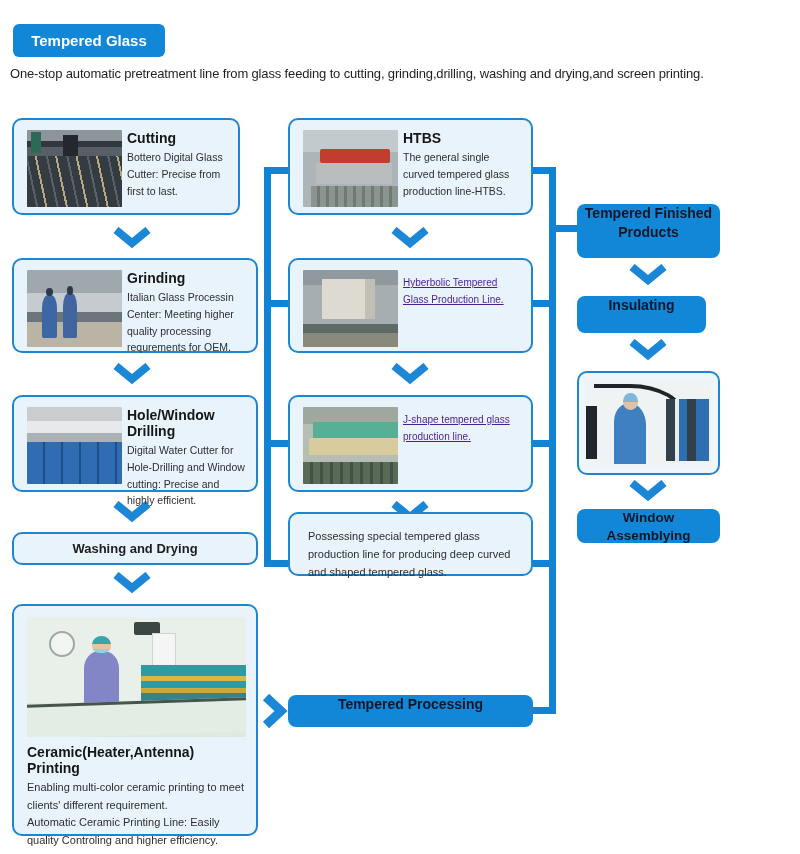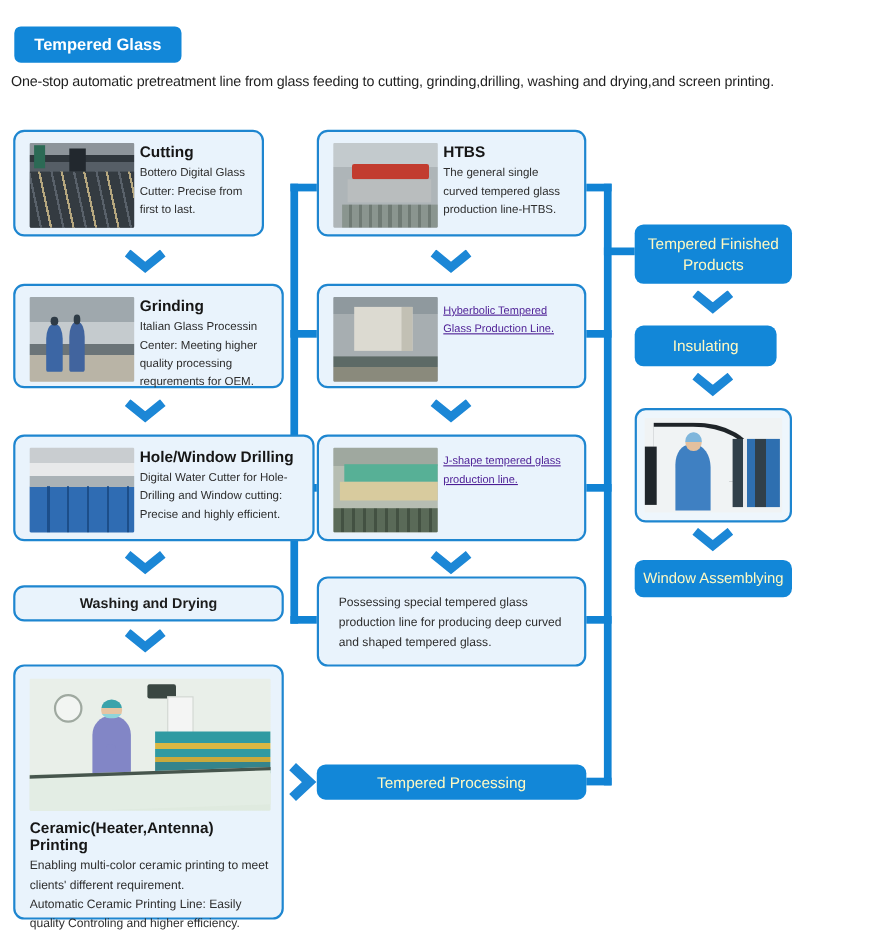--- a/index.html
+++ b/index.html
@@ -17,22 +17,22 @@
   .fbox{position:absolute;background:#e9f3fc;border:2px solid #1e86d0;border-radius:10px;box-sizing:border-box;}
   .btext{position:absolute;left:113px;top:10px;right:8px;}
   .btitle{font-size:14px;font-weight:700;color:#161616;margin-bottom:3px;}
   .bbody{font-size:10.5px;line-height:1.6;color:#2e2e2e;}
   .bbody-lg{font-size:10px;line-height:1.7;color:#4c1d95;text-decoration:underline;}
   .center-label{display:flex;align-items:center;justify-content:center;
                 font-size:13px;font-weight:600;color:#1d1d1d;}
   .pad-body{padding:13px 16px 0 18px;font-size:11px;line-height:1.65;color:#2e2e2e;}
 
   
-  .pill{position:absolute;background:#1287d8;border-radius:8px;color:#fef9c3;font-weight:400;
-        display:flex;align-items:center;justify-content:center;text-align:center;
+  .pill{position:absolute;background:#1287d8;border-radius:8px;color:#0f172a;font-weight:700;
+        display:flex;justify-content:center;text-align:center;
         font-size:14px;line-height:1.35;padding:0 6px;box-sizing:border-box;}
   .pill-sm{font-size:13.5px;}
 
   
   .line{position:absolute;background:#1183d4;}
   .arrow{position:absolute;width:40px;height:22px;}
   .arrow-r{position:absolute;width:26px;height:36px;}
 
   
   .photo{position:absolute;left:13px;top:10px;width:95px;height:77px;overflow:hidden;border-radius:1px;}
@@ -171,21 +171,21 @@
     <div class="photo ph-grinding">
       <div class="worker w1"></div>
       <div class="worker w2"></div>
     </div>
     <div class="btext">
       <div class="btitle">Grinding</div>
       <div class="bbody">Italian Glass Processin Center: Meeting higher quality processing requrements for OEM.</div>
     </div>
   </div>
 
-  <div class="fbox" style="left:12px;top:395px;width:274px;height:97px">
+  <div class="fbox" style="left:12px;top:395px;width:246px;height:97px">
     <div class="photo ph-drilling"></div>
     <div class="btext">
       <div class="btitle">Hole/Window Drilling</div>
       <div class="bbody">Digital Water Cutter for Hole-Drilling and Window cutting: Precise and highly efficient.</div>
     </div>
   </div>
 
   <div class="fbox center-label" style="left:12px;top:532px;width:246px;height:33px">
     <span>Washing and Drying</span>
   </div>
@@ -227,21 +227,21 @@
 
   <div class="fbox" style="left:288px;top:395px;width:245px;height:97px">
     <div class="photo ph-jshape">
         <div class="jbase"></div>
       </div>
     <div class="btext" style="top:14px">
       <div class="bbody-lg">J-shape tempered glass production line.</div>
     </div>
   </div>
 
-  <div class="fbox" style="left:288px;top:524px;width:245px;height:82px">
+  <div class="fbox" style="left:288px;top:512px;width:245px;height:64px">
     <div class="pad-body">Possessing special tempered glass production line for producing deep curved and shaped tempered glass.</div>
   </div>
 
   <div class="pill" style="left:288px;top:695px;width:245px;height:32px">
     <span>Tempered Processing</span>
   </div>
 
   <div class="pill" style="left:577px;top:204px;width:143px;height:54px">
     <span>Tempered Finished Products</span>
   </div>

